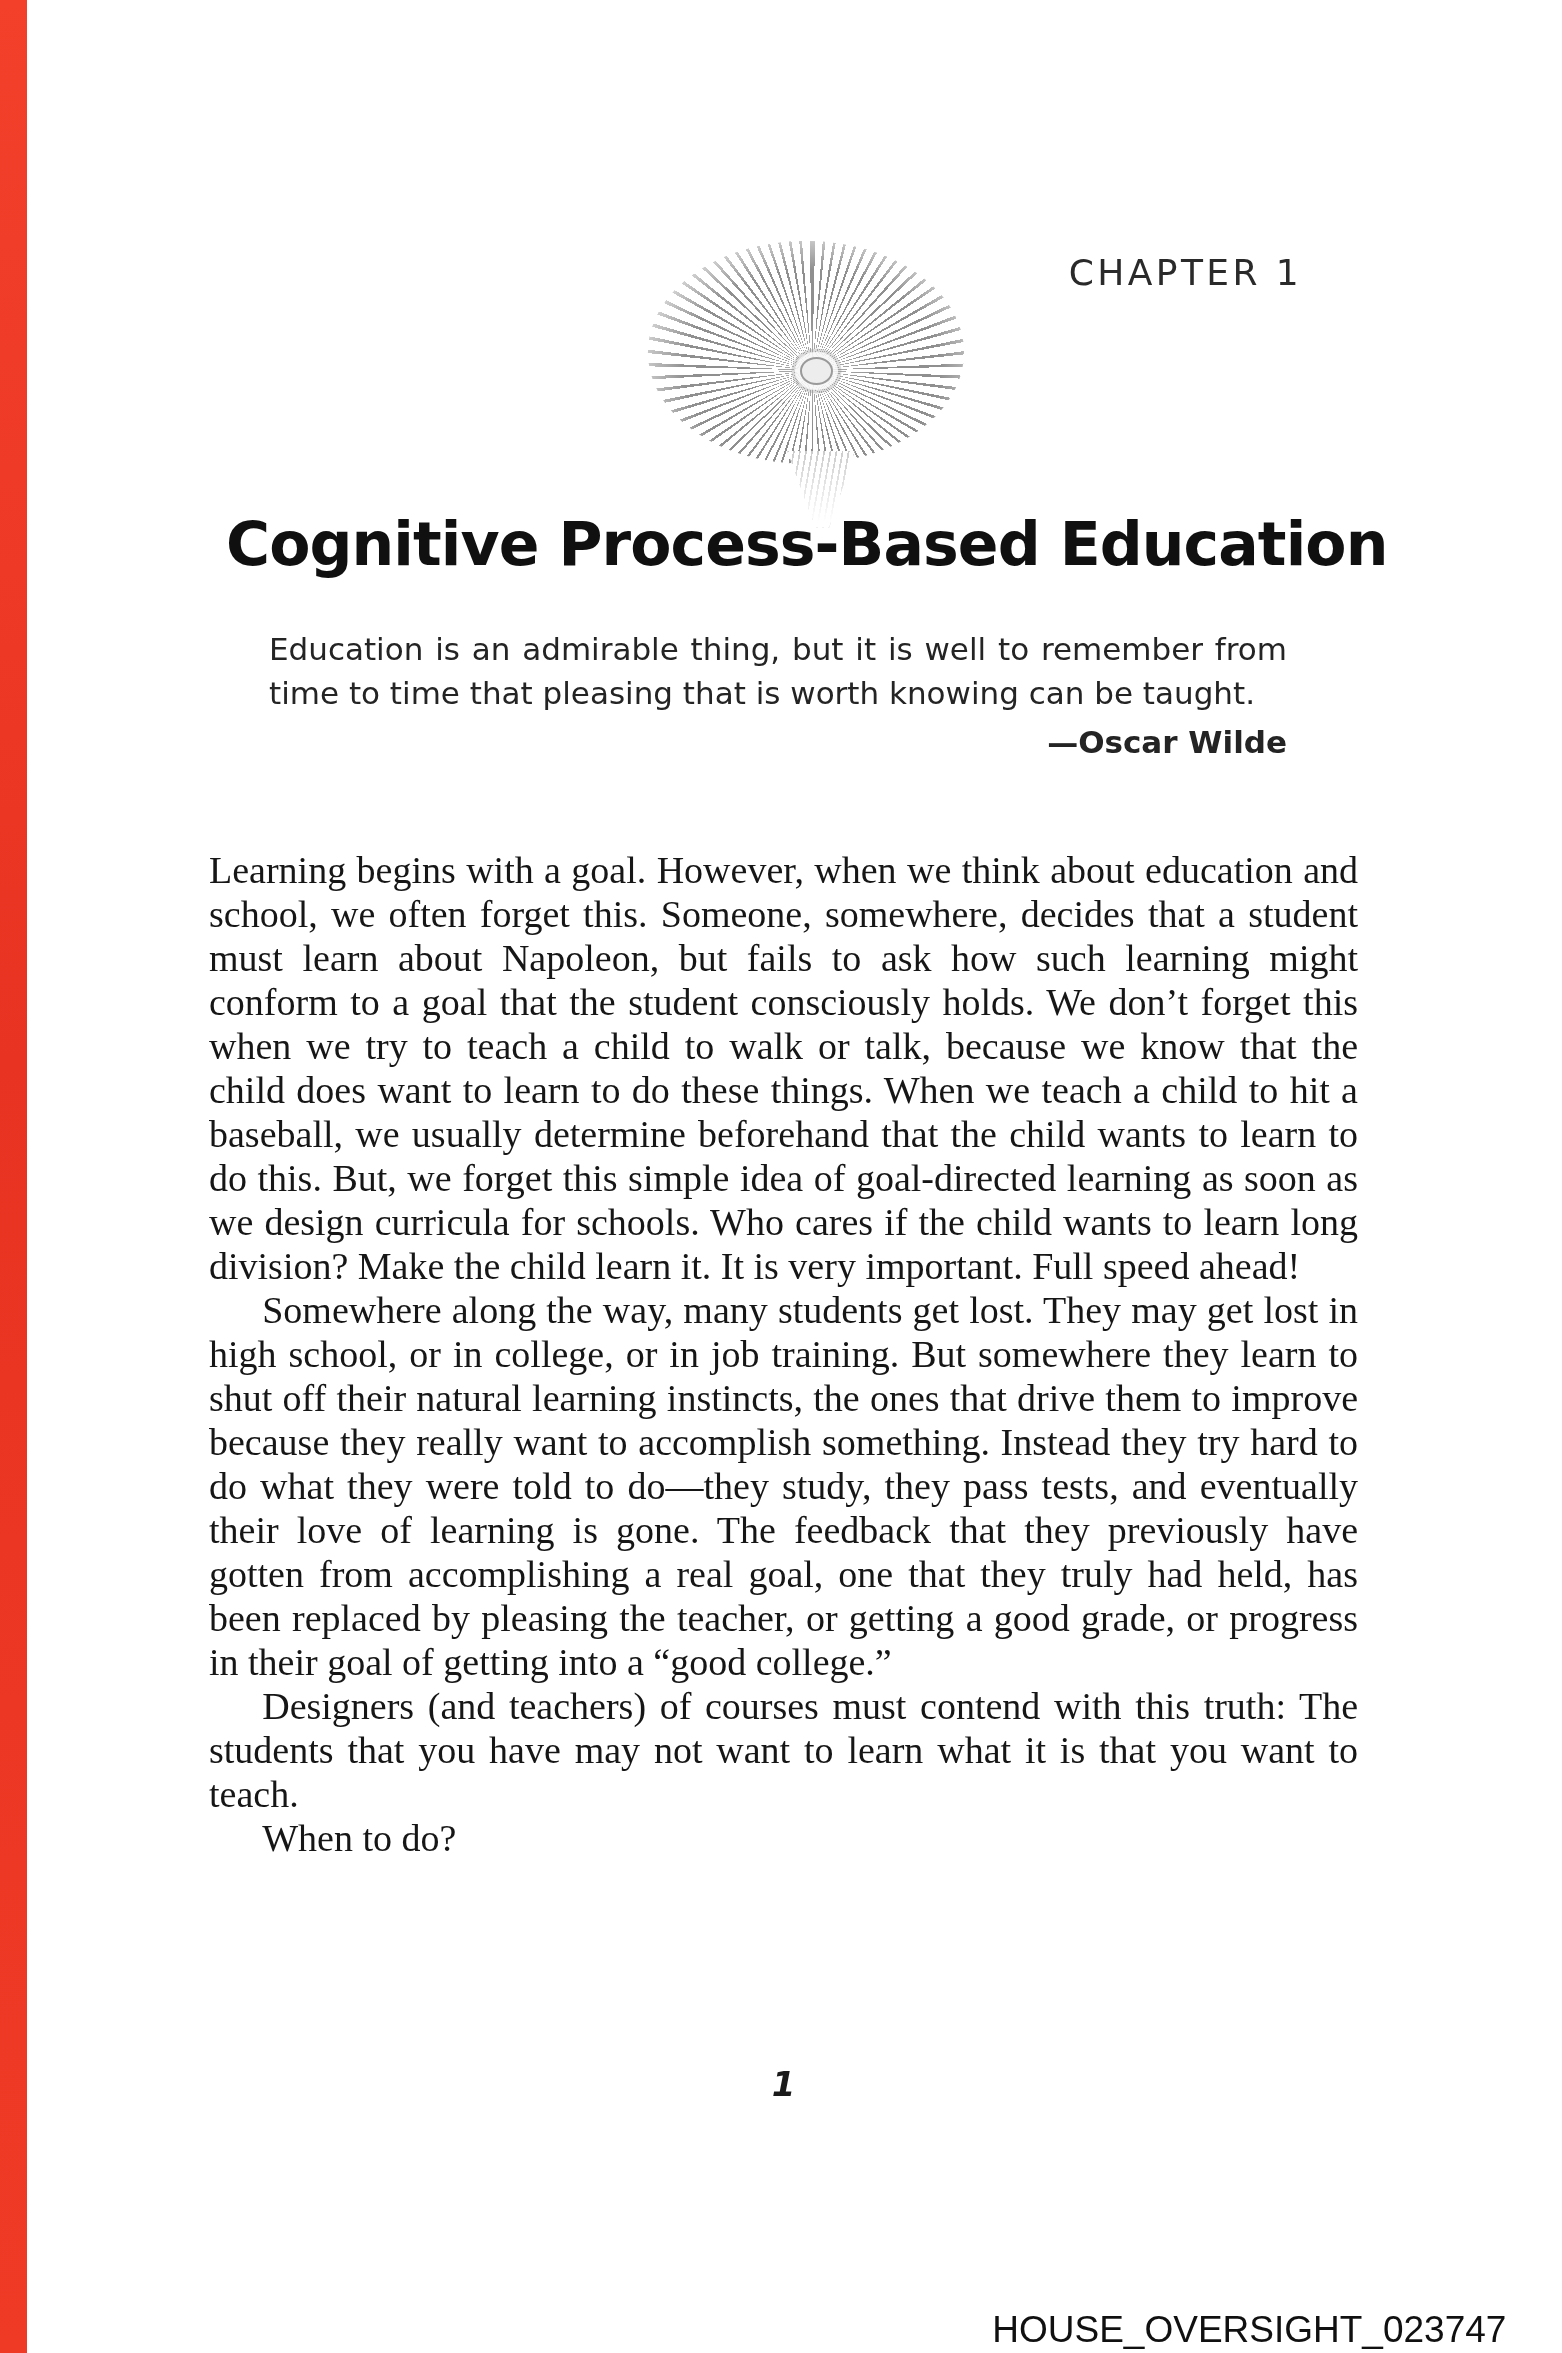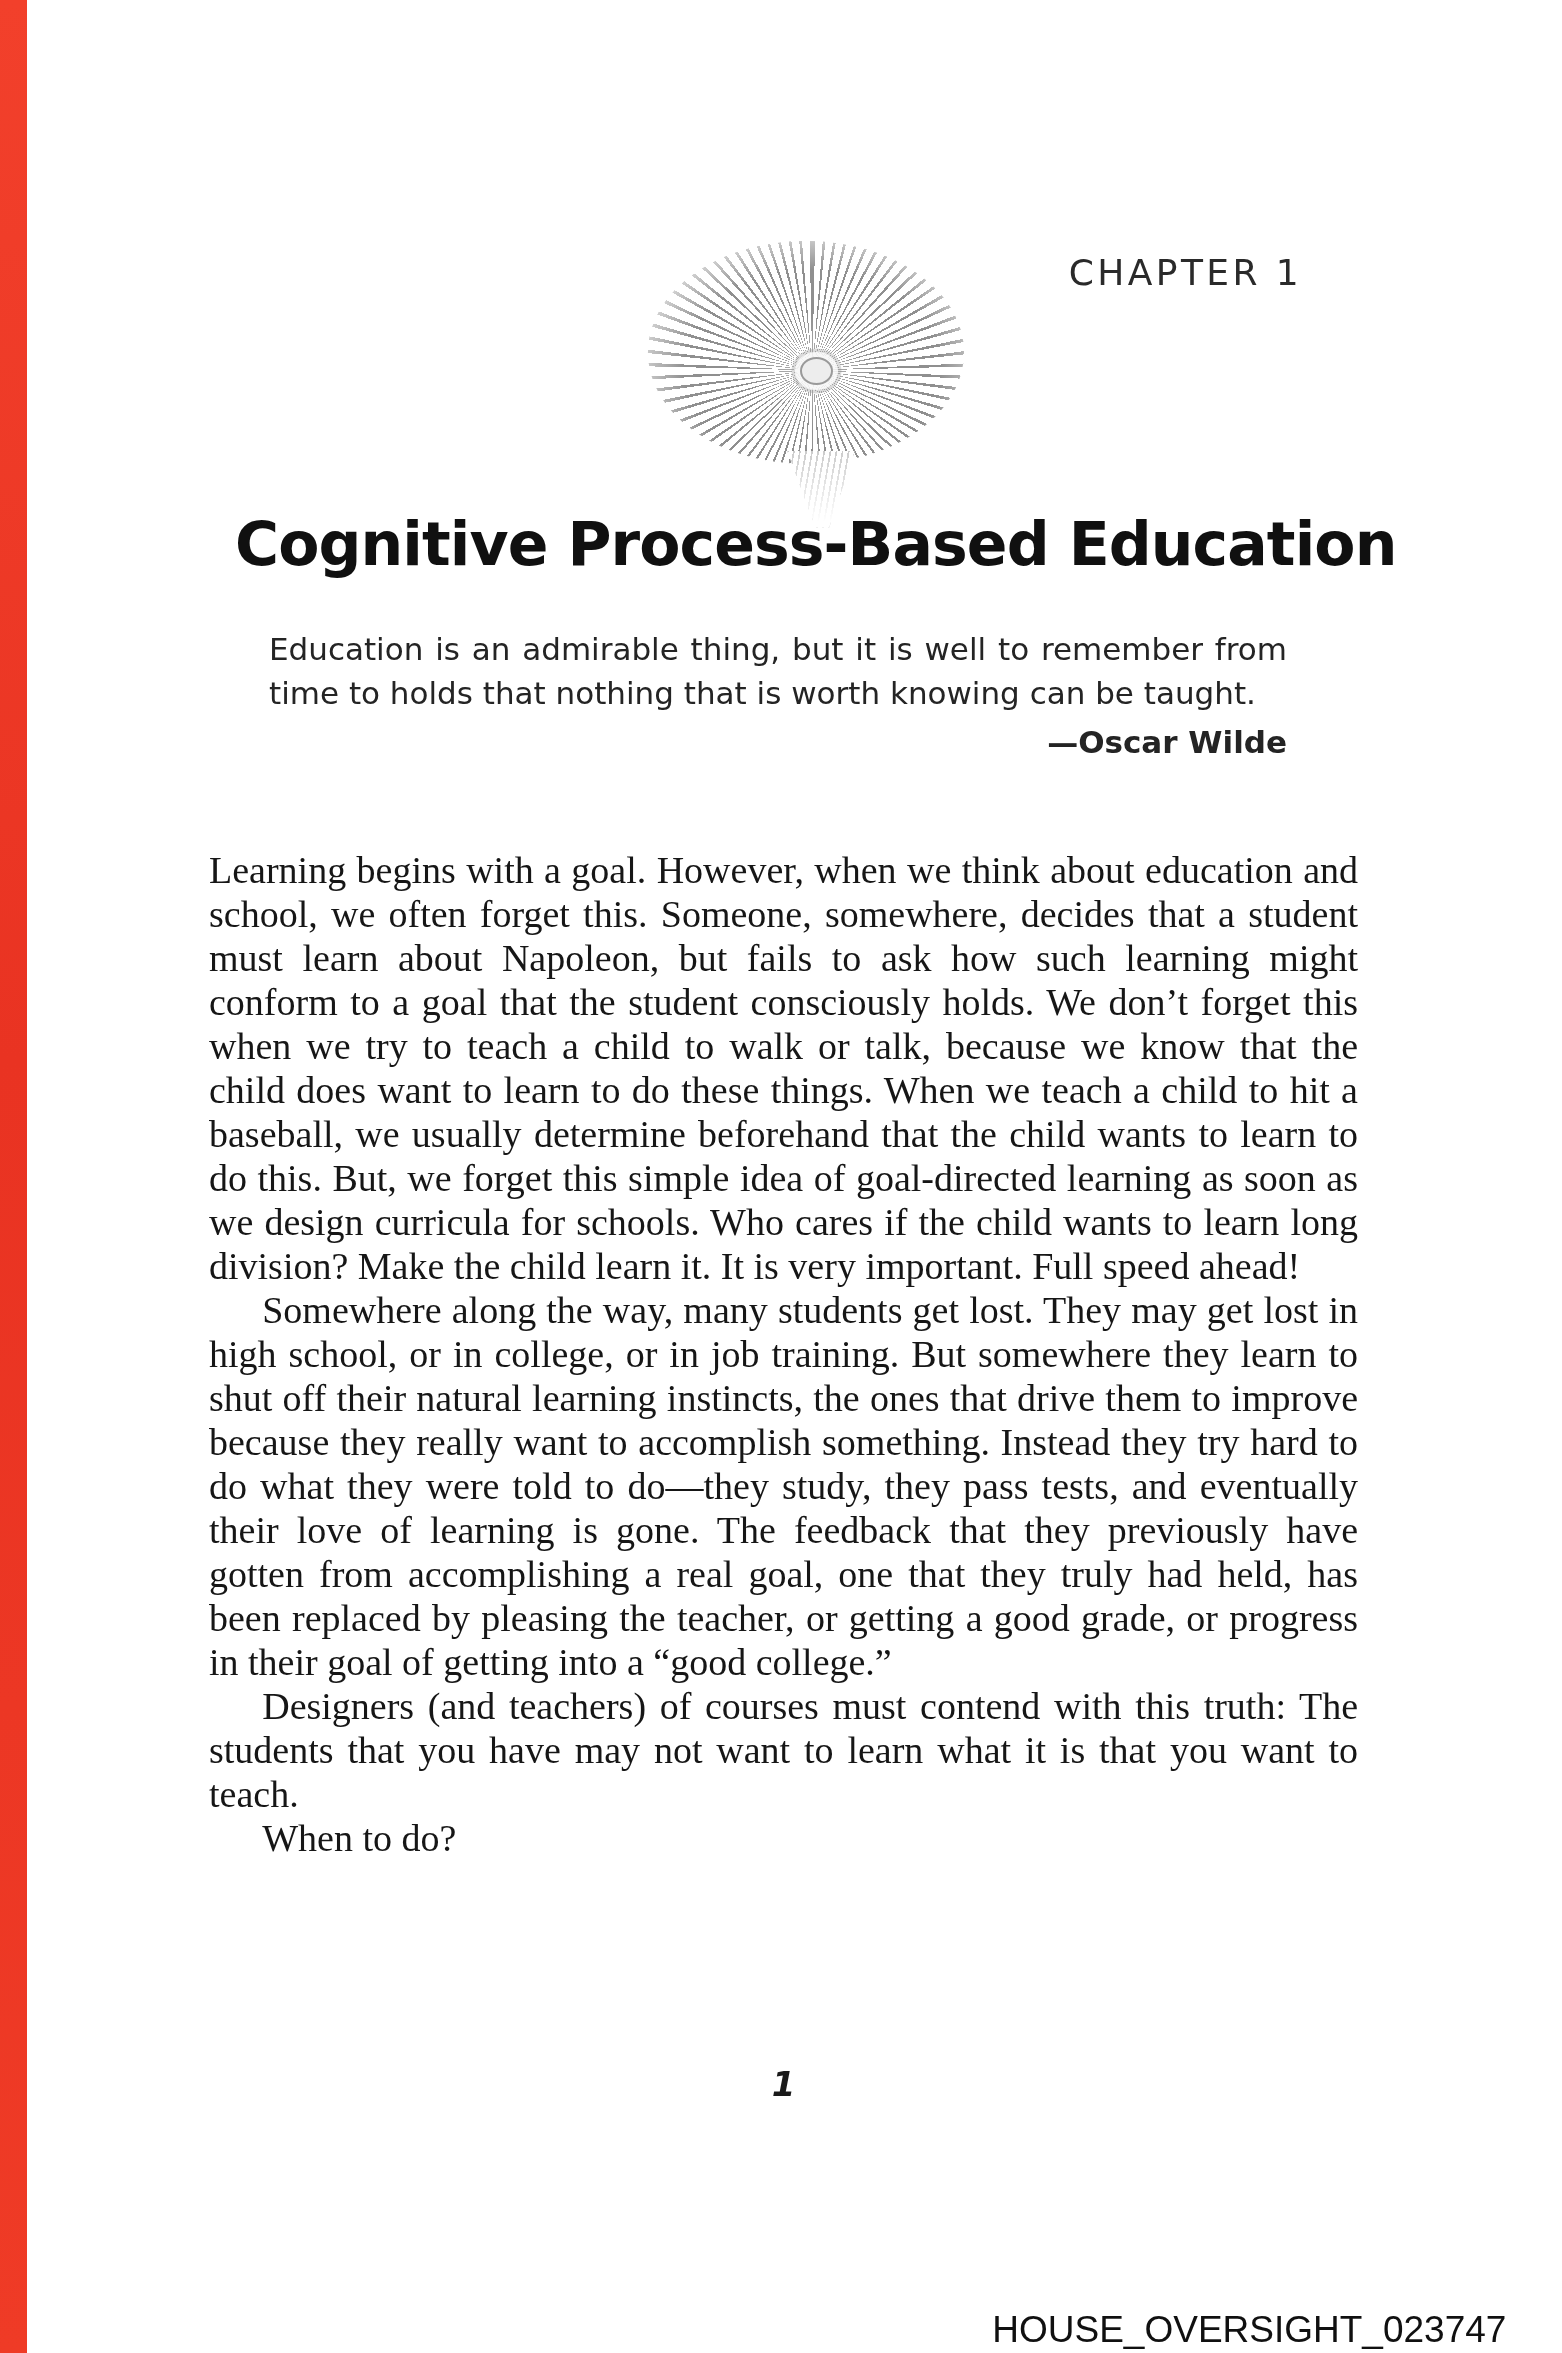--- a/index.html
+++ b/index.html
@@ -80,21 +80,21 @@
   .shell-tail::after {
     content: "";
     position: absolute;
     inset: 0;
     background: linear-gradient(to bottom, rgba(255,255,255,0.1), #ffffff 92%);
   }
 
   .chapter-title {
     position: absolute;
     top: 469px;
-    left: 235px;
+    left: 226px;
     width: 1190px;
     font-family: "DejaVu Sans", sans-serif;
     font-weight: bold;
     font-size: 60px;
     letter-spacing: -0.9px;
     color: #101010;
     white-space: nowrap;
   }
 
   .epigraph {
@@ -163,21 +163,21 @@
 
   <div class="shell-wrap">
     <div class="shell-body"></div>
     <div class="shell-core"></div>
     <div class="shell-tail"></div>
   </div>
 
   <h1 class="chapter-title">Cognitive Process-Based Education</h1>
 
   <div class="epigraph">
-    <div class="epigraph-text">Education is an admirable thing, but it is well to remember from time to holds that nothing that is worth knowing can be taught.</div>
+    <div class="epigraph-text">Education is an admirable thing, but it is well to remember from time to time that pleasing that is worth knowing can be taught.</div>
     <div class="attribution">—Oscar Wilde</div>
   </div>
 
   <div class="body-text">
     <p>Learning begins with a goal. However, when we think about education and school, we often forget this. Someone, somewhere, decides that a student must learn about Napoleon, but fails to ask how such learning might conform to a goal that the student consciously holds. We don’t forget this when we try to teach a child to walk or talk, because we know that the child does want to learn to do these things. When we teach a child to hit a baseball, we usually determine beforehand that the child wants to learn to do this. But, we forget this simple idea of goal-directed learning as soon as we design curricula for schools. Who cares if the child wants to learn long division? Make the child learn it. It is very important. Full speed ahead!</p>
     <p>Somewhere along the way, many students get lost. They may get lost in high school, or in college, or in job training. But somewhere they learn to shut off their natural learning instincts, the ones that drive them to improve because they really want to accomplish something. Instead they try hard to do what they were told to do—they study, they pass tests, and eventually their love of learning is gone. The feedback that they previously have gotten from accomplishing a real goal, one that they truly had held, has been replaced by pleasing the teacher, or getting a good grade, or progress in their goal of getting into a “good college.”</p>
     <p>Designers (and teachers) of courses must contend with this truth: The students that you have may not want to learn what it is that you want to teach.</p>
     <p>When to do?</p>
   </div>
 

